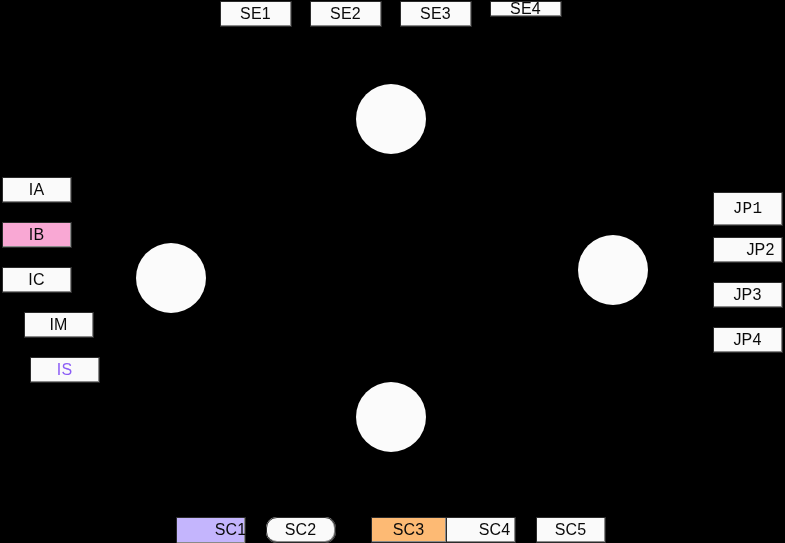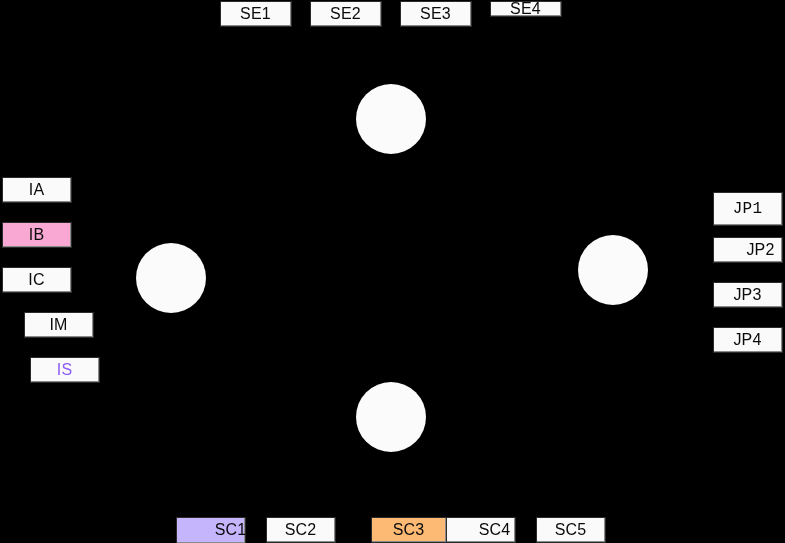--- a/index.html
+++ b/index.html
@@ -100,21 +100,21 @@
       </div>
       <div class="box" style="left: 713px; top: 282px; width: 70px; height: 26px; background: rgb(250, 250, 250); color: rgb(10, 10, 10);">
         <span class="box-label">JP3</span>
       </div>
       <div class="box" style="left: 713px; top: 327px; width: 70px; height: 26px; background: rgb(250, 250, 250); color: rgb(10, 10, 10);">
         <span class="box-label">JP4</span>
       </div>
       <div class="box" style="left: 176px; top: 517px; width: 70px; height: 27px; background: #c4b5fd; color: rgb(10, 10, 10); padding-left: 40px;">
         <span class="box-label">SC1</span>
       </div>
-      <div class="box" style="left: 266px; top: 517px; width: 70px; height: 26px; background: rgb(250, 250, 250); color: rgb(10, 10, 10);">
+      <div class="box" style="left: 266px; top: 517px; width: 70px; height: 26px; background: rgb(250, 250, 250); color: rgb(10, 10, 10); border-radius: 11px;">
         <span class="box-label">SC2</span>
       </div>
       <div class="box" style="left: 371px; top: 517px; width: 76px; height: 26px; background: #fdba74; color: rgb(10, 10, 10);">
         <span class="box-label">SC3</span>
       </div>
       <div class="box" style="left: 446px; top: 517px; width: 70px; height: 26px; background: rgb(250, 250, 250); color: rgb(10, 10, 10); padding-left: 28px;">
         <span class="box-label">SC4</span>
       </div>
       <div class="box" style="left: 536px; top: 517px; width: 70px; height: 26px; background: rgb(250, 250, 250); color: rgb(10, 10, 10);">
         <span class="box-label">SC5</span>

